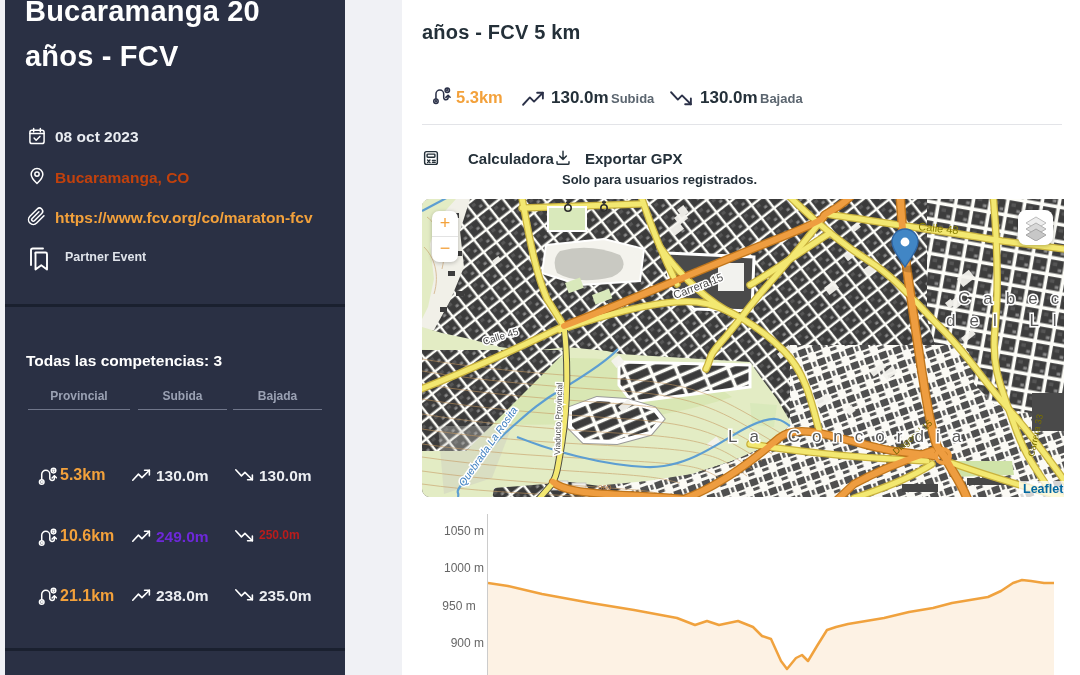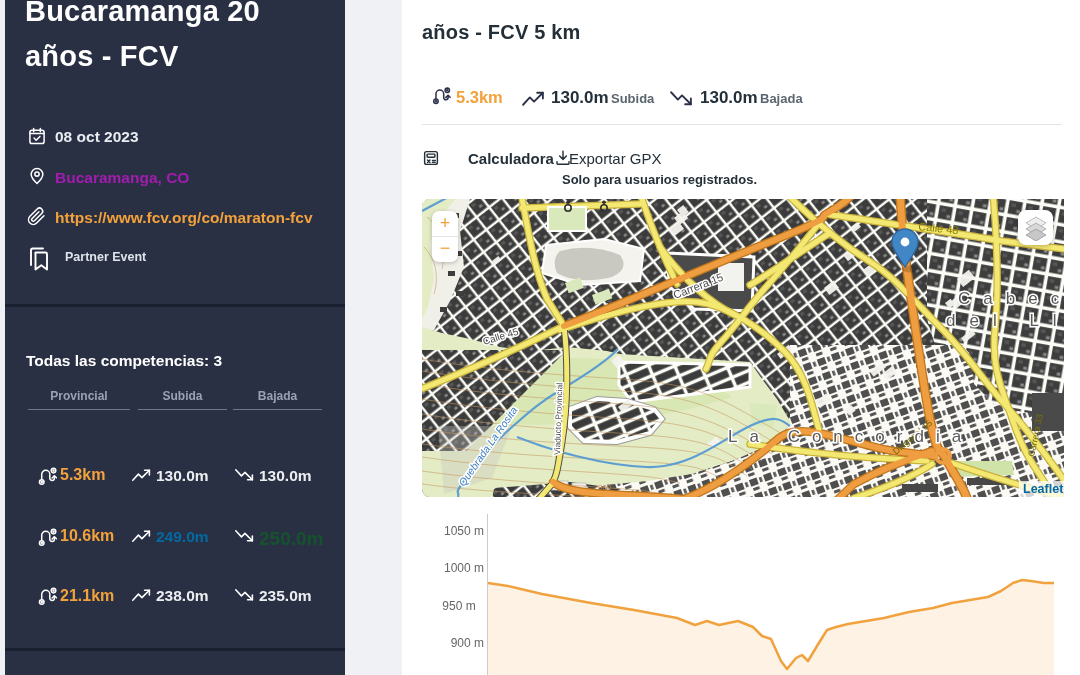--- a/index.html
+++ b/index.html
@@ -22,21 +22,21 @@
     <path d="M8.5 14.5l2.5 2.5 4.5-4.5"></path>
   </svg>
 
 <div class="abs" style="left:55px;top:128px;font-size:15.5px;font-weight:bold;color:#e9ecf1;">08 oct 2023</div>
 
 <svg class="abs" style="left:27px;top:166px;" width="20" height="20" viewBox="0 0 24 24" fill="none" stroke="#fff" stroke-width="1.8" stroke-linecap="round" stroke-linejoin="round">
     <path d="M12 21s-7-6.2-7-11a7 7 0 0 1 14 0c0 4.8-7 11-7 11z"></path>
     <circle cx="12" cy="9.7" r="2.6"></circle>
   </svg>
 
-<div class="abs" style="left:55px;top:169px;font-size:15.5px;font-weight:bold;color:#a21caf;">Bucaramanga, CO</div>
+<div class="abs" style="left:55px;top:169px;font-size:15.5px;font-weight:bold;color:#c2410c;">Bucaramanga, CO</div>
 
 <svg class="abs" style="left:27px;top:207px;" width="19" height="19" viewBox="0 0 24 24" fill="none" stroke="#fff" stroke-width="1.9" stroke-linecap="round" stroke-linejoin="round">
     <path d="M21.4 11.05l-9.2 9.2a6 6 0 0 1-8.5-8.5l9.2-9.2a4 4 0 0 1 5.66 5.66l-9.2 9.2a2 2 0 0 1-2.83-2.83l8.5-8.5"></path>
   </svg>
 
 <div class="abs" style="left:55px;top:209px;font-size:15.5px;font-weight:bold;color:#f3a13b;">https://www.fcv.org/co/maraton-fcv</div>
 
 <svg class="abs" style="left:27px;top:245px;" width="25" height="28" viewBox="0 0 25 28" fill="none" stroke="#fff" stroke-width="1.9" stroke-linecap="round" stroke-linejoin="round">
     <path d="M16 3.5H5.8A1.8 1.8 0 0 0 4 5.3V20"></path>
     <path d="M8.5 7.5h10A1.5 1.5 0 0 1 20 9v15.5l-5.75-4.3-5.75 4.3V9a1.5 1.5 0 0 1 0-1.5z"></path>
@@ -94,28 +94,28 @@
     <circle cx="19.6" cy="5.7" r=".7" fill="#fff"></circle>
   </svg>
 
 <div class="abs" style="left:60px;top:527px;font-size:16px;font-weight:bold;color:#f3a13b;">10.6km</div>
 
 <svg class="abs" style="left:131px;top:527px;" width="21" height="18" viewBox="0 0 24 18" fill="none" stroke="#fff" stroke-width="1.8" stroke-linecap="round" stroke-linejoin="round">
     <path d="M2 15l6.5-7 4 4L21 3.5"></path>
     <path d="M15.5 3.5H21v5.5"></path>
   </svg>
 
-<div class="abs" style="left:156px;top:528px;font-size:15.5px;font-weight:bold;color:#0369a1;">249.0m</div>
+<div class="abs" style="left:156px;top:528px;font-size:15.5px;font-weight:bold;color:#6d28d9;">249.0m</div>
 
 <svg class="abs" style="left:234px;top:527px;" width="21" height="18" viewBox="0 0 24 18" fill="none" stroke="#fff" stroke-width="1.8" stroke-linecap="round" stroke-linejoin="round">
     <path d="M2 3l6.5 7 4-4L21 14.5"></path>
     <path d="M15.5 14.5H21V9"></path>
   </svg>
 
-<div class="abs" style="left:259px;top:528px;font-size:19px;font-weight:bold;color:#14532d;">250.0m</div>
+<div class="abs" style="left:259px;top:528px;font-size:12px;font-weight:bold;color:#b91c1c;">250.0m</div>
 
 <svg class="abs" style="left:38px;top:586px;" width="19" height="20" viewBox="0 0 24 25" fill="none" stroke="#fff" stroke-width="1.9" stroke-linecap="round" stroke-linejoin="round">
     <circle cx="4.7" cy="20" r="2.9"></circle>
     <circle cx="4.7" cy="20" r=".7" fill="#fff"></circle>
     <path d="M4.7,16.8 V10.4 a5.1,5.1 0 0 1 10.2,0 V15.2 a2.9,2.9 0 0 0 5.8,0 V12.6"></path>
     <path d="M17.8,14.6 L20.7,11.7 l2.6,2.6" transform="translate(0 .4)"></path>
     <circle cx="19.6" cy="5.7" r="2.9"></circle>
     <circle cx="19.6" cy="5.7" r=".7" fill="#fff"></circle>
   </svg>
 
@@ -176,21 +176,21 @@
     <path d="M7.4 14.8l3.2 3.2M10.6 14.8l-3.2 3.2M13.9 15.4h3.8M13.9 17.8h3.8"></path>
   </svg>
 
 <div class="abs" style="left:468px;top:150px;font-size:15px;font-weight:bold;color:#243039;">Calculadora</div>
 
 <svg class="abs" style="left:554px;top:148px;" width="18" height="19" viewBox="0 0 24 24" fill="none" stroke="#243039" stroke-width="1.9" stroke-linecap="round" stroke-linejoin="round">
     <path d="M12 3.5v11M7.5 10l4.5 4.5L16.5 10"></path>
     <path d="M4 17.5v2A1.5 1.5 0 0 0 5.5 21h13a1.5 1.5 0 0 0 1.5-1.5v-2"></path>
   </svg>
 
-<div class="abs" style="left:569px;top:150px;font-size:15px;font-weight:normal;color:#243039;">Exportar GPX</div>
+<div class="abs" style="left:585px;top:150px;font-size:15px;font-weight:bold;color:#243039;">Exportar GPX</div>
 
 <div class="abs" style="left:562px;top:172px;font-size:13px;font-weight:bold;color:#243039;">Solo para usuarios registrados.</div>
 
 <div id="map" class="abs" style="left:422px;top:199px;width:642px;height:298px;border-radius:8px 0 0 8px;overflow:hidden;background:#fbfaf6;">
   <svg width="658" height="298" viewBox="0 0 658 298">
     <defs>
       <pattern id="pA" width="16" height="16" patternUnits="userSpaceOnUse" patternTransform="rotate(-38)">
         <rect width="16" height="16" fill="#fdfdf8"></rect>
         <rect x="1.1" y="1.1" width="13.5" height="13.5" fill="#3b3b3b"></rect>
         <rect x="3" y="3" width="4" height="3.2" fill="#555555"></rect>

